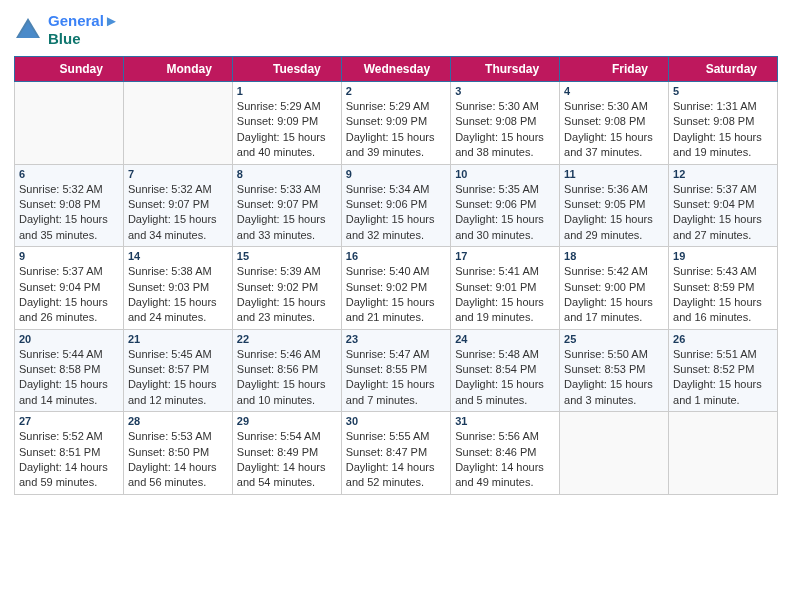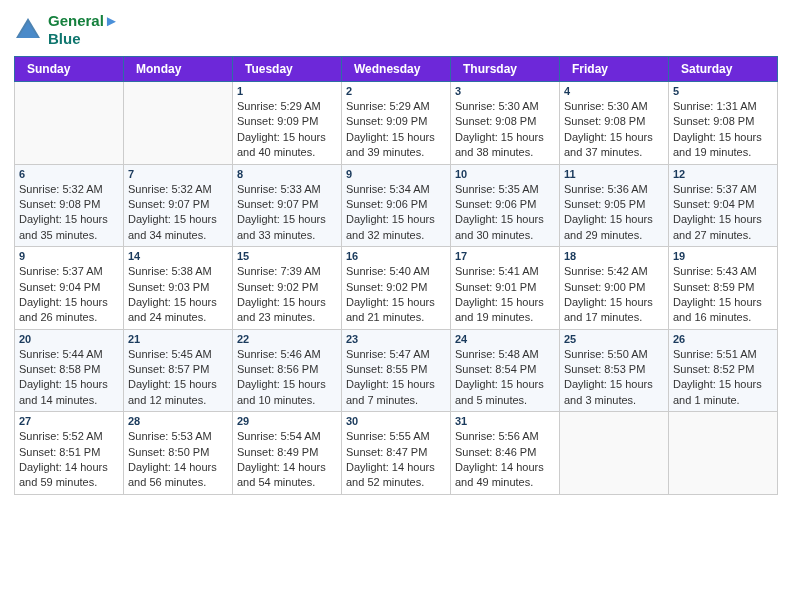--- a/index.html
+++ b/index.html
@@ -52,26 +52,26 @@
     .location-title {
       font-size: 13px;
       color: #333;
     }
     .calendar {
       width: 100%;
       border-collapse: collapse;
       border: 1px solid #ccc;
     }
     .calendar th {
-      background: #6d28d9;
+      background: #be185d;
       color: #fff;
       font-size: 12px;
       font-weight: bold;
-      padding: 5px 12px;
-      text-align: left;
+      padding: 5px 20px;
+      text-align: right;
       border: 1px solid #2e6da4;
     }
     .calendar td {
       width: 107px;
       vertical-align: top;
       border: 1px solid #ccc;
       padding: 3px 4px;
       font-size: 9.5px;
       color: #333;
       background: #fff;
@@ -99,21 +99,21 @@
 <body>
 
 <div class="page">
   <div class="header">
     <div class="logo">
       <svg class="logo-icon" viewBox="0 0 28 28">
         <polygon points="14,2 26,22 2,22" fill="#2e6da4" opacity="0.85"></polygon>
         <polygon points="14,6 24,22 4,22" fill="#4a90d9" opacity="0.6"></polygon>
       </svg>
       <div class="logo-text">
-        <div><span style="color:#15803d">General</span><span style="color:#4a90d9">►</span></div>
+        <div><span style="color:#3b82f6">General</span><span style="color:#4a90d9">►</span></div>
         <div style="color:#0f766e">Blue</div>
       </div>
     </div>
     <div class="title-block">
       <div class="month-title"></div>
       <div class="location-title"></div>
     </div>
   </div>
 
   <table class="calendar">
@@ -244,21 +244,21 @@
         <span class="day-num">14</span>
         <div class="cell-text">
           <div>Sunrise: 5:38 AM</div>
           <div>Sunset: 9:03 PM</div>
           <div>Daylight: 15 hours and 24 minutes.</div>
         </div>
       </td>
           <td>
         <span class="day-num">15</span>
         <div class="cell-text">
-          <div>Sunrise: 7:39 AM</div>
+          <div>Sunrise: 5:39 AM</div>
           <div>Sunset: 9:02 PM</div>
           <div>Daylight: 15 hours and 23 minutes.</div>
         </div>
       </td>
           <td>
         <span class="day-num">16</span>
         <div class="cell-text">
           <div>Sunrise: 5:40 AM</div>
           <div>Sunset: 9:02 PM</div>
           <div>Daylight: 15 hours and 21 minutes.</div>

